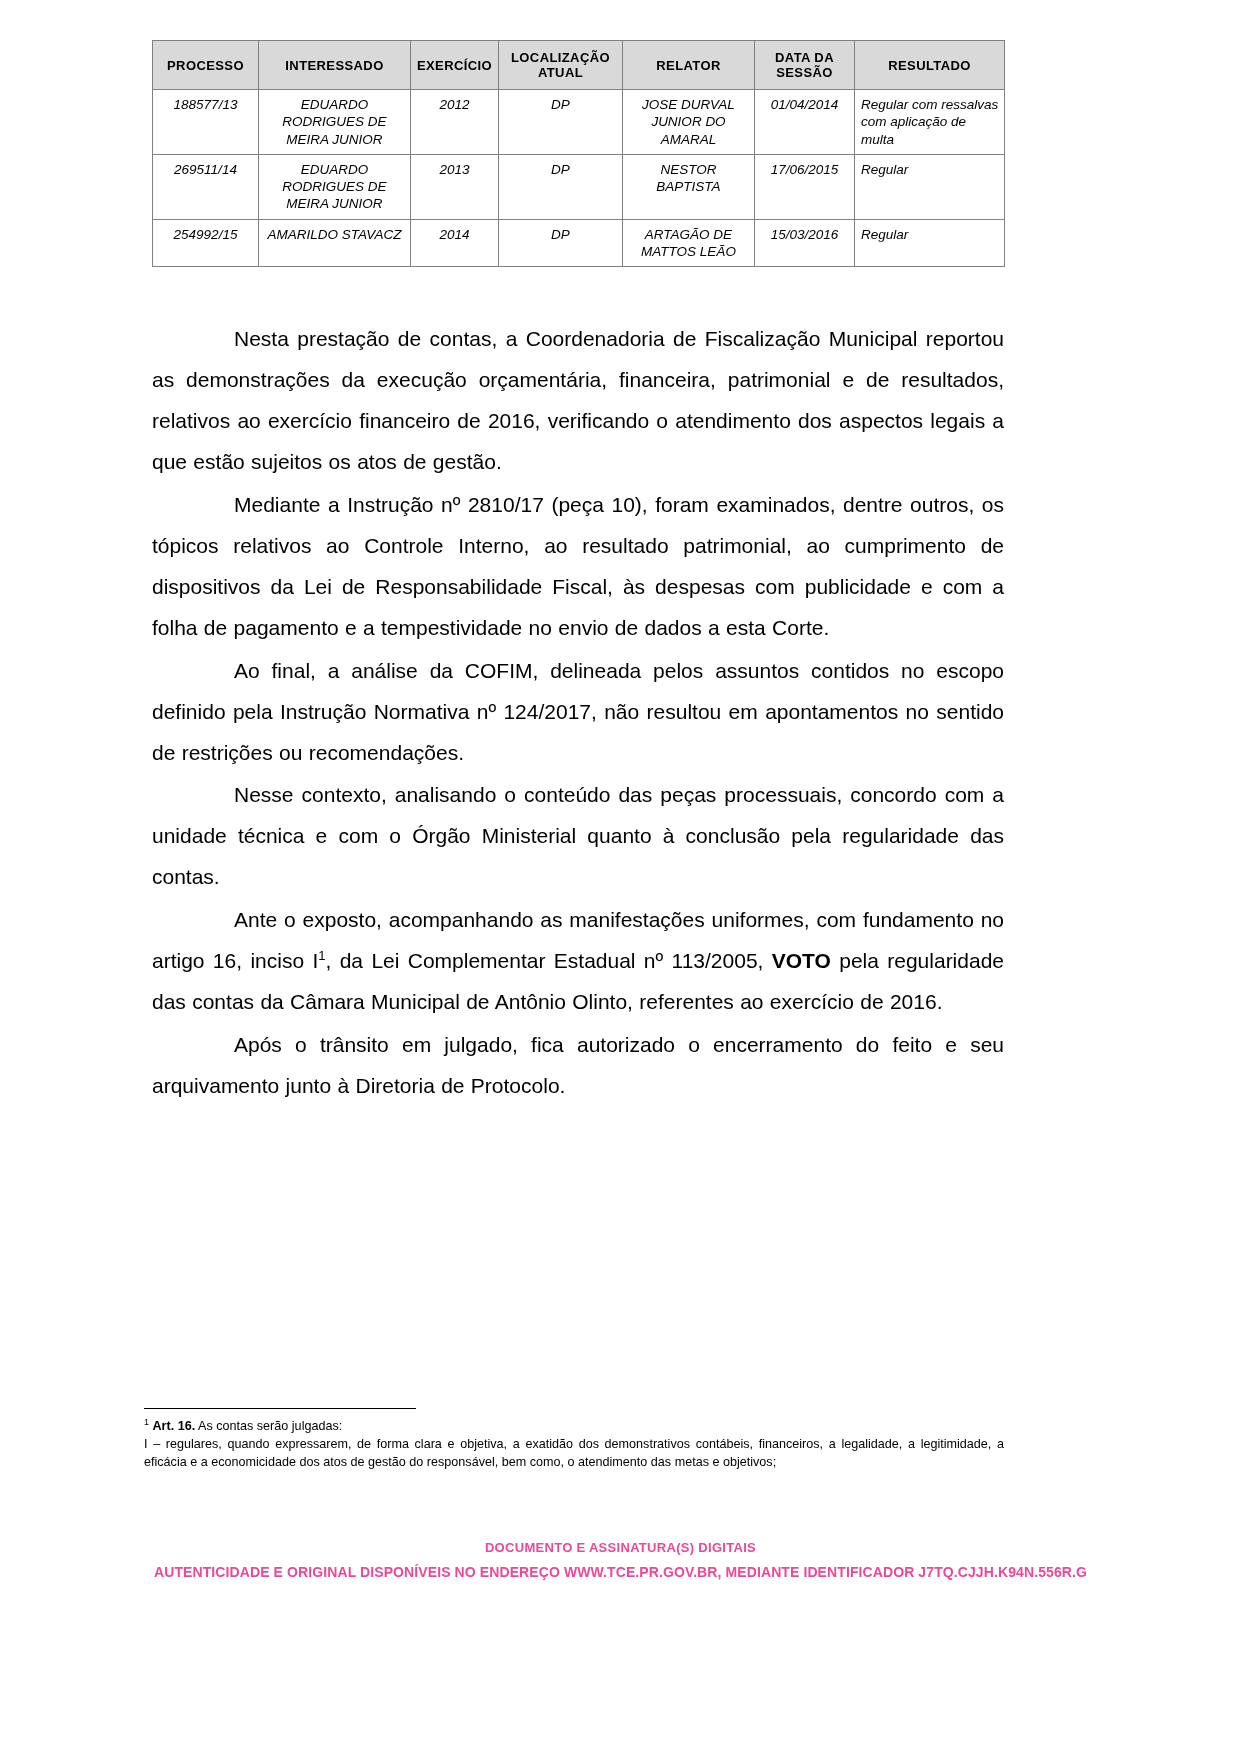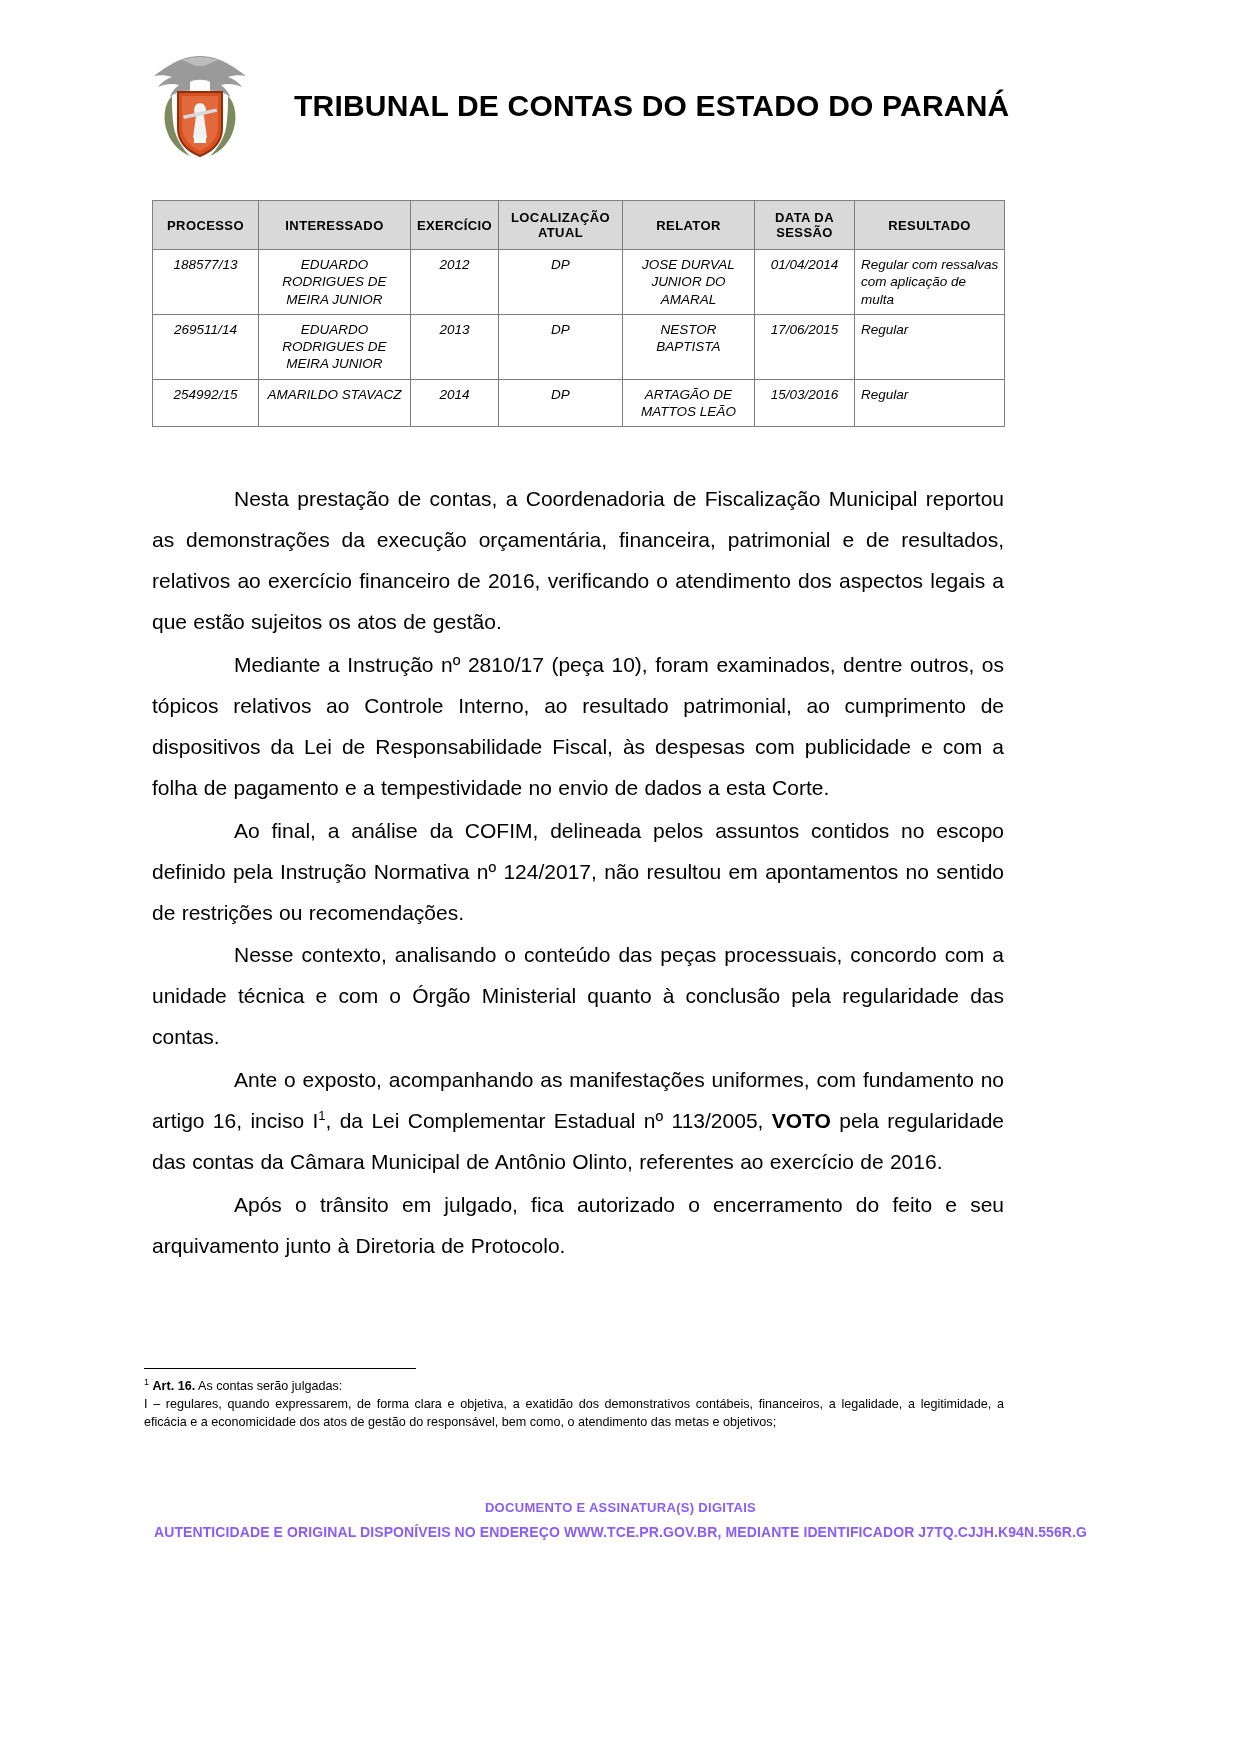--- a/index.html
+++ b/index.html
@@ -124,60 +124,39 @@
   .footnote .fn-marker { font-size: 9px; vertical-align: super; }
   .footnote b { font-weight: bold; }
 
   
   .doc-footer {
     position: absolute;
     left: 0;
     top: 1500px;
     width: 1241px;
     text-align: center;
-    color: #8b5cf6;
+    color: #ec4899;
   }
   .doc-footer .line1 {
     font-size: 13px;
     font-weight: bold;
     letter-spacing: 0.3px;
     margin-bottom: 9px;
   }
   .doc-footer .line2 {
     font-size: 14px;
     font-weight: bold;
     letter-spacing: 0.1px;
   }
 </style>
 </head>
 <body>
 
 <div class="page">
 
-  <div class="header">
-    <div class="crest">
-      <svg width="96" height="108" viewBox="0 0 96 108" xmlns="http://www.w3.org/2000/svg">
-
-        <path d="M48 4 C36 4 26 8 18 13 C10 18 4 22 2 24 C8 23 14 23 20 25 C14 27 9 31 6 35 C13 32 20 31 27 33 C22 37 19 41 18 45 C24 40 31 38 38 39 L38 30 C42 27 54 27 58 30 L58 39 C65 38 72 40 78 45 C77 41 74 37 69 33 C76 31 83 32 90 35 C87 31 82 27 76 25 C82 23 88 23 94 24 C92 22 86 18 78 13 C70 8 60 4 48 4 Z" fill="#9a9a9a"></path>
-        <path d="M30 8 C36 6 42 5 48 5 C54 5 60 6 66 8 C58 11 54 14 48 14 C42 14 38 11 30 8 Z" fill="#bdbdbd"></path>
-
-        <path d="M20 44 C12 52 10 68 16 82 C20 92 28 100 38 104 C30 96 24 86 22 76 C20 64 20 52 20 44 Z" fill="#7d8a5e"></path>
-        <path d="M76 44 C84 52 86 68 80 82 C76 92 68 100 58 104 C66 96 72 86 74 76 C76 64 76 52 76 44 Z" fill="#7d8a5e"></path>
-
-        <path d="M26 40 L70 40 L70 76 C70 92 58 100 48 104 C38 100 26 92 26 76 Z" fill="#d94f1e" stroke="#8c2f0d" stroke-width="2"></path>
-        <path d="M30 44 L66 44 L66 74 C66 88 56 95 48 99 C40 95 30 88 30 74 Z" fill="#e1693a"></path>
-
-        <ellipse cx="48" cy="58" rx="6" ry="7" fill="#f2f2f2"></ellipse>
-        <path d="M44 64 L52 64 L55 86 L41 86 Z" fill="#f2f2f2"></path>
-        <rect x="31" y="60" width="34" height="3.4" fill="#d9d9d9" transform="rotate(-12 48 61)"></rect>
-        <rect x="42" y="86" width="12" height="5" fill="#ffffff"></rect>
-      </svg>
-    </div>
-    <div class="header-title">TRIBUNAL DE CONTAS DO ESTADO DO PARANÁ</div>
-  </div>
 
   <div class="table-wrap">
     <table class="proc">
       <colgroup>
         <col class="col1">
           <col class="col2">
           <col class="col3">
           <col class="col4">
         <col class="col5">
           <col class="col6">

